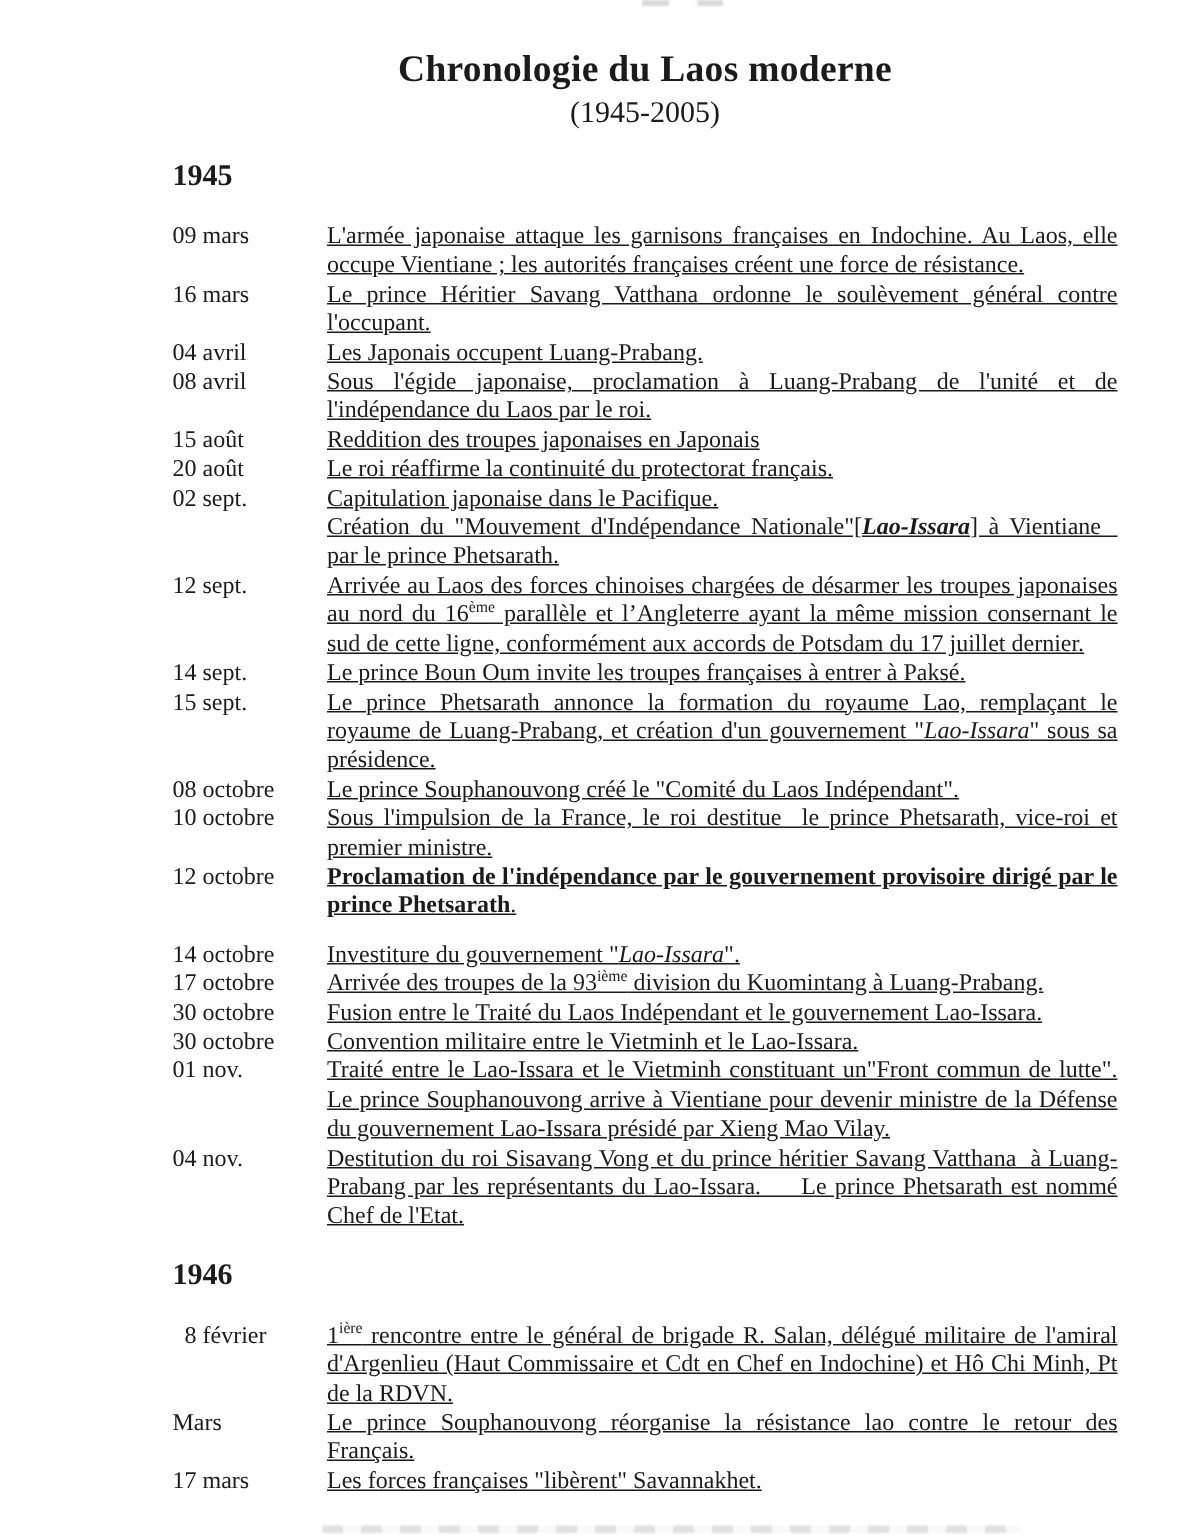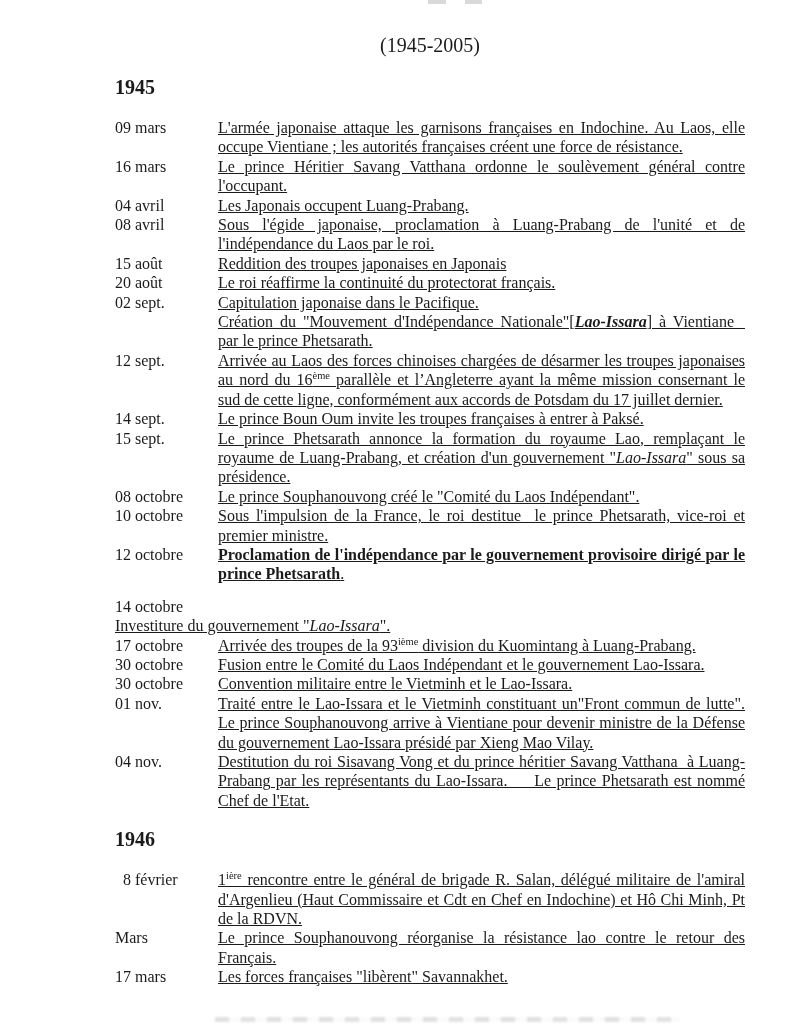--- a/index.html
+++ b/index.html
@@ -36,21 +36,21 @@
     text-align: left;
     font-size: 20px;
     font-weight: bold;
     line-height: 26px;
   }
   .entry {
     display: flex;
     font-size: 16px;
     line-height: 19.4px;
   }
-  .entry.gap { margin-top: 13px; flex-direction: column; }
+  .entry.gap { margin-top: 13px; }
   .entry-date {
     width: 103px;
     flex: none;
   }
   .entry-date.bold { font-weight: normal; }
   .entry-date.indent { padding-left: 8px; box-sizing: border-box; font-family: Liberation Serif, serif; }
   .entry-text {
     width: 527px;
     flex: none;
     text-align: justify;
@@ -81,20 +81,21 @@
     filter: blur(0.8px);
   }
 </style>
 </head>
 <body>
 
 <div class="page">
   <div class="artifact artifact-top-1"></div>
   <div class="artifact artifact-top-2"></div>
 
+  <h1 class="doc-title">Chronologie du Laos moderne</h1>
   <div class="doc-subtitle">(1945-2005)</div>
 
   <div id="sections">
       <section>
         <h2 class="year-heading">1945</h2>
         <div class="entry">
           <div class="entry-date">09 mars</div>
           <div class="entry-text"><span class="seg-normal">L'armée japonaise attaque les garnisons françaises en Indochine. Au Laos, elle occupe Vientiane ; les autorités françaises créent une force de résistance.</span></div>
         </div>
         <div class="entry">
@@ -152,21 +153,21 @@
         <div class="entry gap">
           <div class="entry-date">14 octobre</div>
           <div class="entry-text"><span class="seg-normal">Investiture du gouvernement "</span><span class="seg-italic">Lao-Issara</span><span class="seg-normal">".</span></div>
         </div>
         <div class="entry">
           <div class="entry-date">17 octobre</div>
           <div class="entry-text"><span class="seg-normal">Arrivée des troupes de la 93</span><sup class="seg-sup">ième</sup><span class="seg-normal"> division du Kuomintang à Luang-Prabang.</span></div>
         </div>
         <div class="entry">
           <div class="entry-date">30 octobre</div>
-          <div class="entry-text"><span class="seg-normal">Fusion entre le Comité du Laos Indépendant et le gouvernement Lao-Issara.</span></div>
+          <div class="entry-text"><span class="seg-normal">Fusion entre le Traité du Laos Indépendant et le gouvernement Lao-Issara.</span></div>
         </div>
         <div class="entry">
           <div class="entry-date">30 octobre</div>
           <div class="entry-text"><span class="seg-normal">Convention militaire entre le Vietminh et le Lao-Issara.</span></div>
         </div>
         <div class="entry">
           <div class="entry-date">01 nov.</div>
           <div class="entry-text"><span class="seg-normal">Traité entre le Lao-Issara et le Vietminh constituant un"Front commun de lutte". Le prince Souphanouvong arrive à Vientiane pour devenir ministre de la Défense du gouvernement Lao-Issara présidé par Xieng Mao Vilay.</span></div>
         </div>
         <div class="entry">

